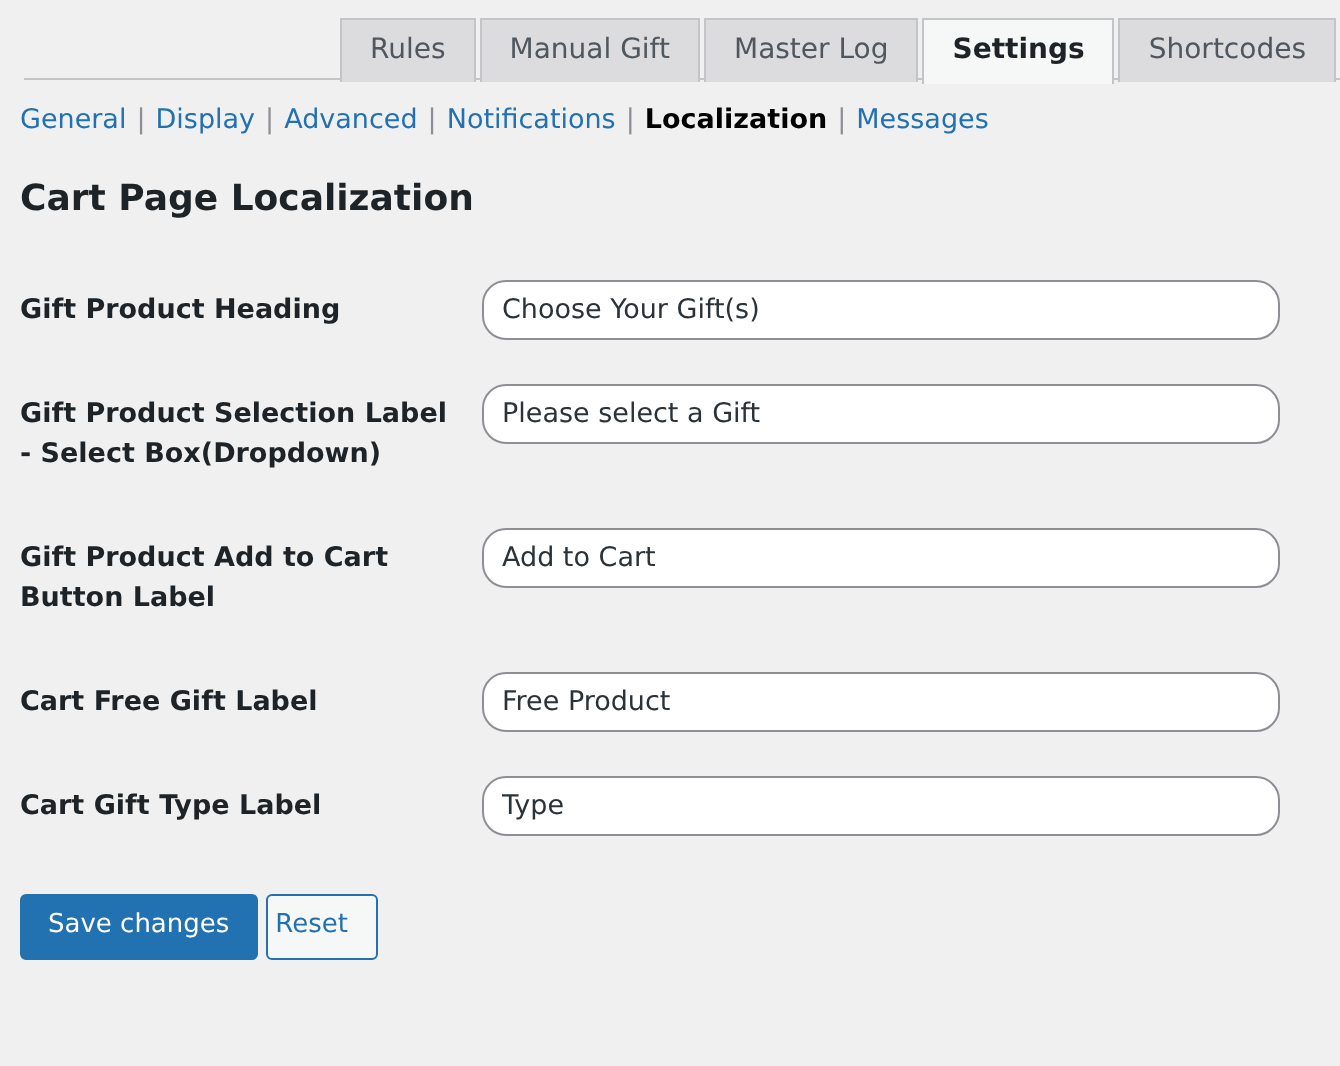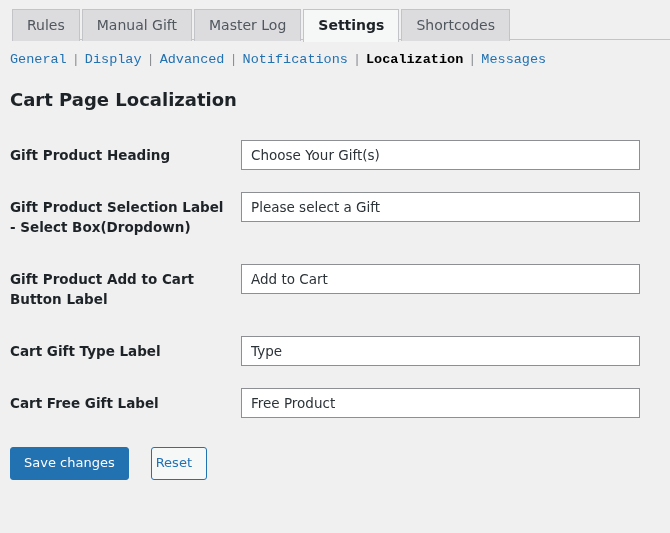--- a/index.html
+++ b/index.html
@@ -16,20 +16,21 @@
     overflow: hidden;
     position: relative;
   }
 
   
   .tab-bar {
     position: relative;
     height: 40px;
     padding: 9px 0 0 12px;
     box-sizing: border-box;
+    text-align: right;
   }
   .tab-bar-underline {
     position: absolute;
     left: 12px;
     right: 0;
     bottom: 0;
     height: 1px;
     background: #c3c4c7;
   }
   .tab {
@@ -56,21 +57,20 @@
     padding-bottom: 9px;
     margin-bottom: -1px;
   }
 
   
   .subnav {
     padding: 11px 0 0 10px;
     font-size: 13.5px;
     line-height: 18px;
     white-space: nowrap;
-    font-family: Liberation Mono, monospace;
   }
   .subnav a {
     color: #2271b1;
     text-decoration: none;
   }
   .subnav a.current {
     color: #000;
     font-weight: 700;
   }
   .subnav .sep {
@@ -106,37 +106,37 @@
   }
   .form-table td {
     padding: 11px 30px 11px 0;
   }
   .text-input {
     width: 399px;
     height: 30px;
     box-sizing: border-box;
     padding: 4px 9px;
     border: 1px solid #8c8f94;
-    border-radius: 0;
+    border-radius: 12px;
     background: #fff;
     color: #2c3338;
     font-family: "DejaVu Sans", "Liberation Sans", sans-serif;
     font-size: 13.5px;
     line-height: 20px;
     box-shadow: 0 0 0 transparent;
     outline: none;
     display: block;
   }
 
   
   .actions {
     margin: 18px 0 0 10px;
     display: flex;
     align-items: flex-start;
-    gap: 22px;
+    gap: 4px;
   }
   .btn-primary {
     background: #2271b1;
     border: 1px solid #2271b1;
     border-radius: 3px;
     color: #fff;
     font-family: "DejaVu Sans", "Liberation Sans", sans-serif;
     font-size: 13px;
     line-height: 16px;
     padding: 7px 13px 8px 13px;
@@ -180,29 +180,29 @@
           <input type="text" class="text-input" value="Please select a Gift" style="">
         </td>
       </tr>
       <tr>
         <th>Gift Product Add to Cart Button Label</th>
         <td>
           <input type="text" class="text-input" value="Add to Cart" style="">
         </td>
       </tr>
       <tr>
+        <th>Cart Free Gift Label</th>
+        <td>
+          <input type="text" class="text-input" value="Free Product" style="">
+        </td>
+      </tr>
+      <tr>
         <th>Cart Gift Type Label</th>
         <td>
           <input type="text" class="text-input" value="Type" style="">
-        </td>
-      </tr>
-      <tr>
-        <th>Cart Free Gift Label</th>
-        <td>
-          <input type="text" class="text-input" value="Free Product" style="">
         </td>
       </tr>
     </tbody>
 </table>
 
 <div class="actions">
   <button class="btn-primary">Save changes</button>
   <button class="btn-secondary">Reset</button>
 </div>
 

